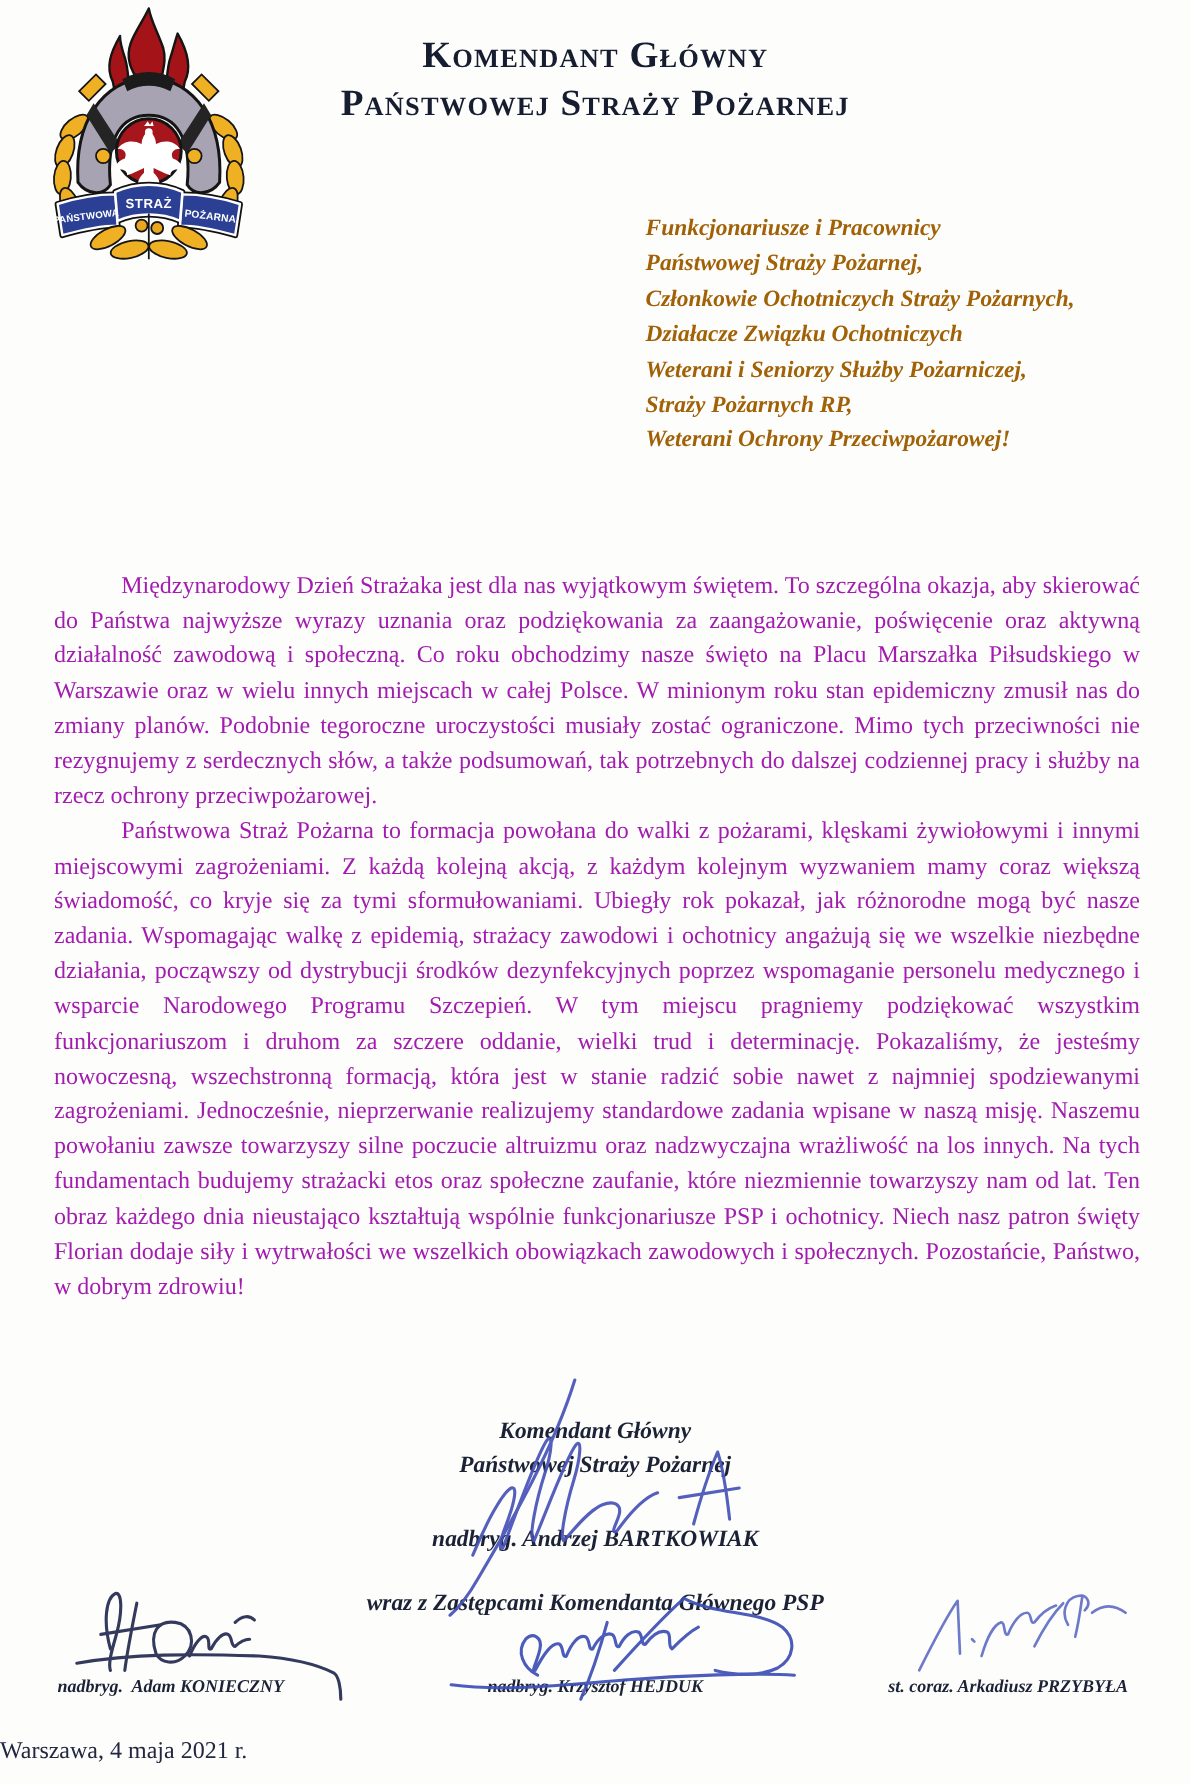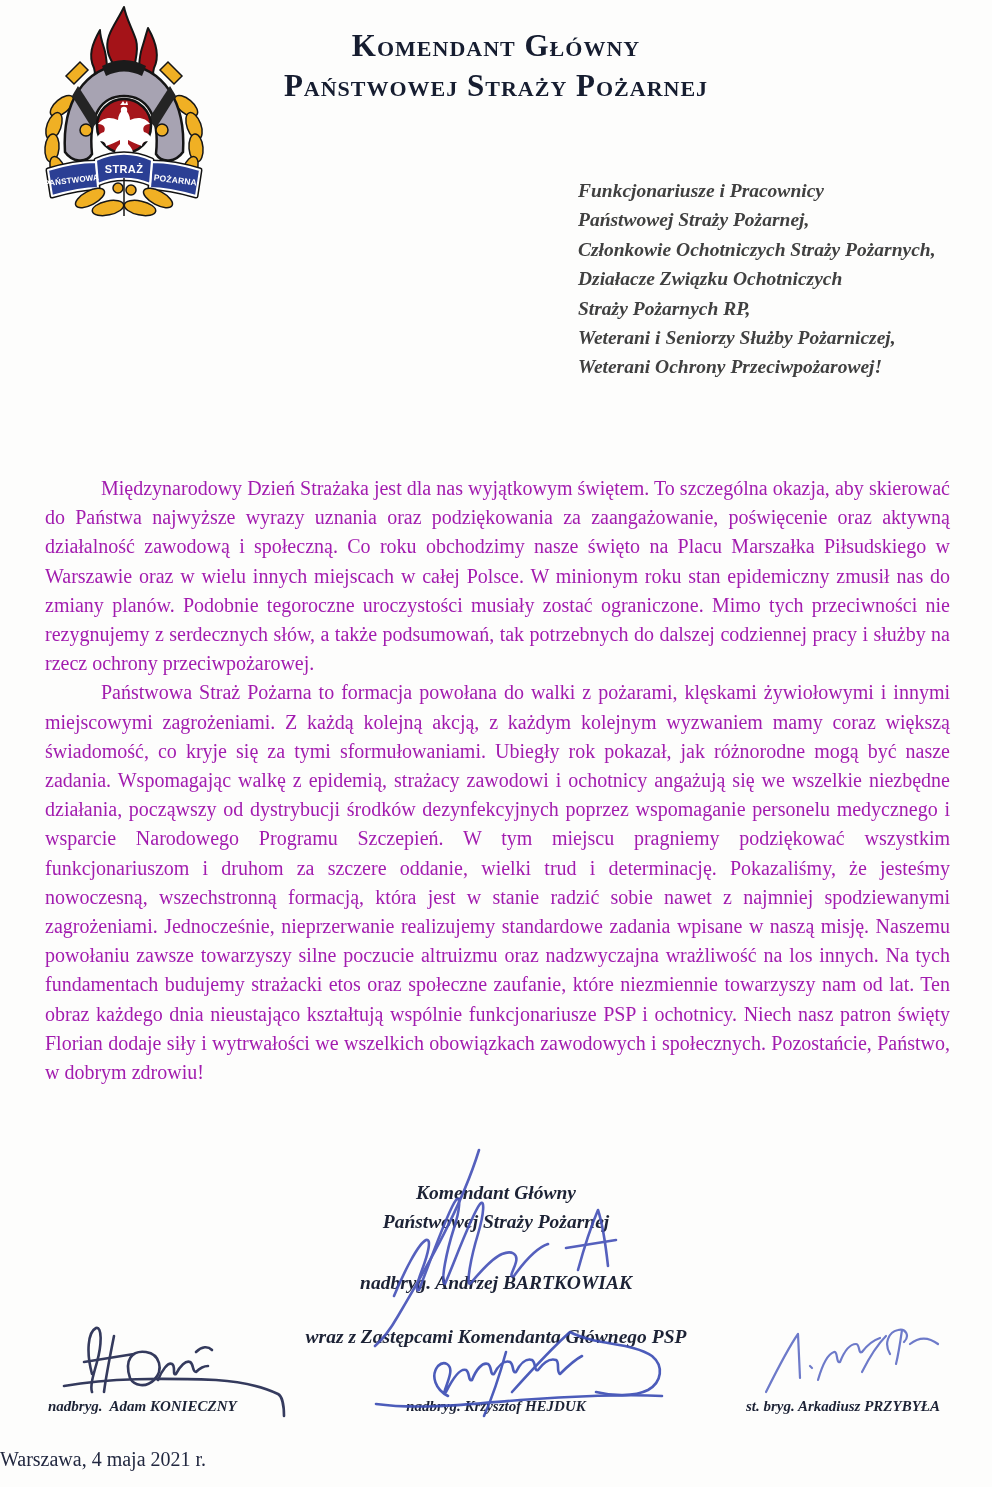--- a/index.html
+++ b/index.html
@@ -20,22 +20,21 @@
     font-weight:bold;
     font-size:31px;line-height:40px;
     letter-spacing:1px;
     color:#161d30;
   }
   
   .addressee{
     position:absolute;left:538px;top:176px;
     font-style:italic;font-weight:bold;
     font-size:19.5px;line-height:29.4px;
-    color:#404040;
-    margin-left:40px;
+    color:#a16207;
   }
   
   .letter-body{
     position:absolute;left:45px;top:474px;width:905px;
     font-size:20px;line-height:29.2px;
     text-align:justify;
     color:#a21caf;
   }
   .letter-body p{margin:0;text-indent:56px;}
   
@@ -142,40 +141,40 @@
   <div class="letter-title">
     <div>Komendant Główny</div>
     <div>Państwowej Straży Pożarnej</div>
   </div>
 
   <div class="addressee">
     <div>Funkcjonariusze i Pracownicy</div>
     <div>Państwowej Straży Pożarnej,</div>
     <div>Członkowie Ochotniczych Straży Pożarnych,</div>
     <div>Działacze Związku Ochotniczych</div>
+    <div>Weterani i Seniorzy Służby Pożarniczej,</div>
     <div>Straży Pożarnych RP,</div>
-    <div>Weterani i Seniorzy Służby Pożarniczej,</div>
     <div>Weterani Ochrony Przeciwpożarowej!</div>
   </div>
 
   <div class="letter-body">
     <p>Międzynarodowy Dzień Strażaka jest dla nas wyjątkowym świętem. To szczególna okazja, aby skierować do Państwa najwyższe wyrazy uznania oraz podziękowania za zaangażowanie, poświęcenie oraz aktywną działalność zawodową i społeczną. Co roku obchodzimy nasze święto na Placu Marszałka Piłsudskiego w Warszawie oraz w wielu innych miejscach w całej Polsce. W minionym roku stan epidemiczny zmusił nas do zmiany planów. Podobnie tegoroczne uroczystości musiały zostać ograniczone. Mimo tych przeciwności nie rezygnujemy z serdecznych słów, a także podsumowań, tak potrzebnych do dalszej codziennej pracy i służby na rzecz ochrony przeciwpożarowej.</p>
     <p>Państwowa Straż Pożarna to formacja powołana do walki z pożarami, klęskami żywiołowymi i innymi miejscowymi zagrożeniami. Z każdą kolejną akcją, z każdym kolejnym wyzwaniem mamy coraz większą świadomość, co kryje się za tymi sformułowaniami. Ubiegły rok pokazał, jak różnorodne mogą być nasze zadania. Wspomagając walkę z epidemią, strażacy zawodowi i ochotnicy angażują się we wszelkie niezbędne działania, począwszy od dystrybucji środków dezynfekcyjnych poprzez wspomaganie personelu medycznego i wsparcie Narodowego Programu Szczepień. W tym miejscu pragniemy podziękować wszystkim funkcjonariuszom i druhom za szczere oddanie, wielki trud i determinację. Pokazaliśmy, że jesteśmy nowoczesną, wszechstronną formacją, która jest w stanie radzić sobie nawet z najmniej spodziewanymi zagrożeniami. Jednocześnie, nieprzerwanie realizujemy standardowe zadania wpisane w naszą misję. Naszemu powołaniu zawsze towarzyszy silne poczucie altruizmu oraz nadzwyczajna wrażliwość na los innych. Na tych fundamentach budujemy strażacki etos oraz społeczne zaufanie, które niezmiennie towarzyszy nam od lat. Ten obraz każdego dnia nieustająco kształtują wspólnie funkcjonariusze PSP i ochotnicy. Niech nasz patron święty Florian dodaje siły i wytrwałości we wszelkich obowiązkach zawodowych i społecznych. Pozostańcie, Państwo, w dobrym zdrowiu!</p>
   </div>
 
   <div class="sig-role">
     <div>Komendant Główny</div>
     <div>Państwowej Straży Pożarnej</div>
   </div>
   <div class="sig-name">nadbryg. Andrzej BARTKOWIAK</div>
 
   <div class="deputies-intro">wraz z Zastępcami Komendanta Głównego PSP</div>
   <div class="deputy deputy-left">nadbryg.&nbsp; Adam KONIECZNY</div>
   <div class="deputy deputy-center">nadbryg. Krzysztof HEJDUK</div>
-  <div class="deputy deputy-right">st. bryg. Arkadiusz PRZYBYŁA</div>
+  <div class="deputy deputy-right">st. coraz. Arkadiusz PRZYBYŁA</div>
 
   <div class="place-date">Warszawa, 4 maja 2021 r.</div>
 
   <svg class="signatures" viewBox="0 0 992 1487" aria-hidden="true" fill="none" stroke-linecap="round" stroke-linejoin="round">
 
     <g stroke="#4753b8" stroke-width="2.6" opacity="0.92">
       <path d="M479,1150 C462,1205 430,1262 398,1316 C390,1330 382,1340 375,1346"></path>
       <path d="M394,1296 C404,1272 418,1244 426,1240 C432,1238 428,1254 422,1270 C417,1283 415,1292 419,1290 C430,1262 448,1210 456,1200 C461,1194 460,1210 454,1228 C447,1250 440,1282 445,1284 C456,1258 472,1214 480,1204 C485,1198 484,1214 478,1234 C471,1257 466,1284 470,1284 C480,1272 492,1258 502,1254 C512,1250 518,1254 516,1262 C514,1270 508,1278 514,1276 C524,1262 536,1248 548,1244"></path>
       <path d="M578,1270 C584,1248 592,1224 598,1210 C602,1222 606,1248 608,1266"></path>
       <path d="M566,1248 L616,1240"></path>

